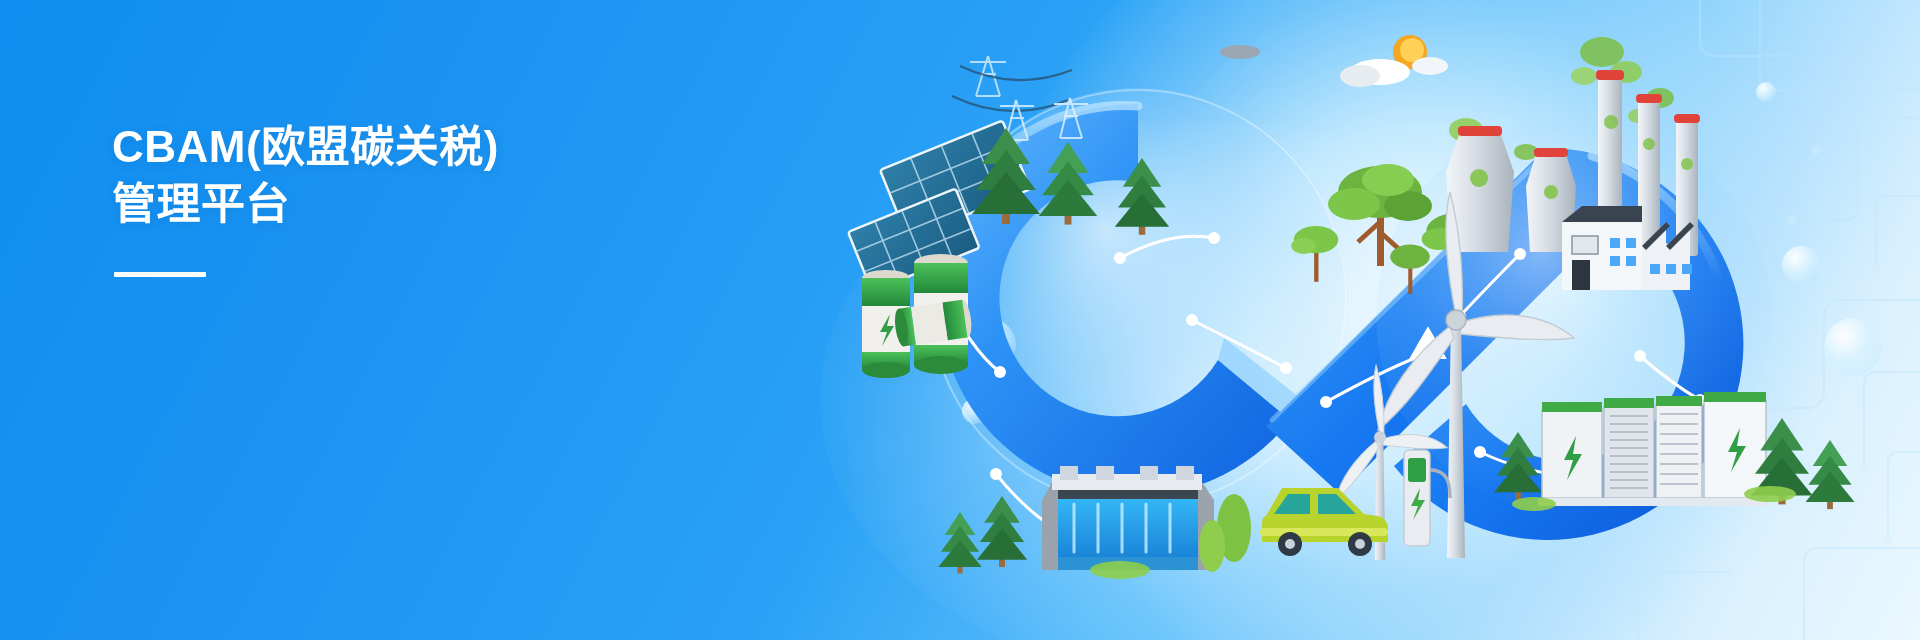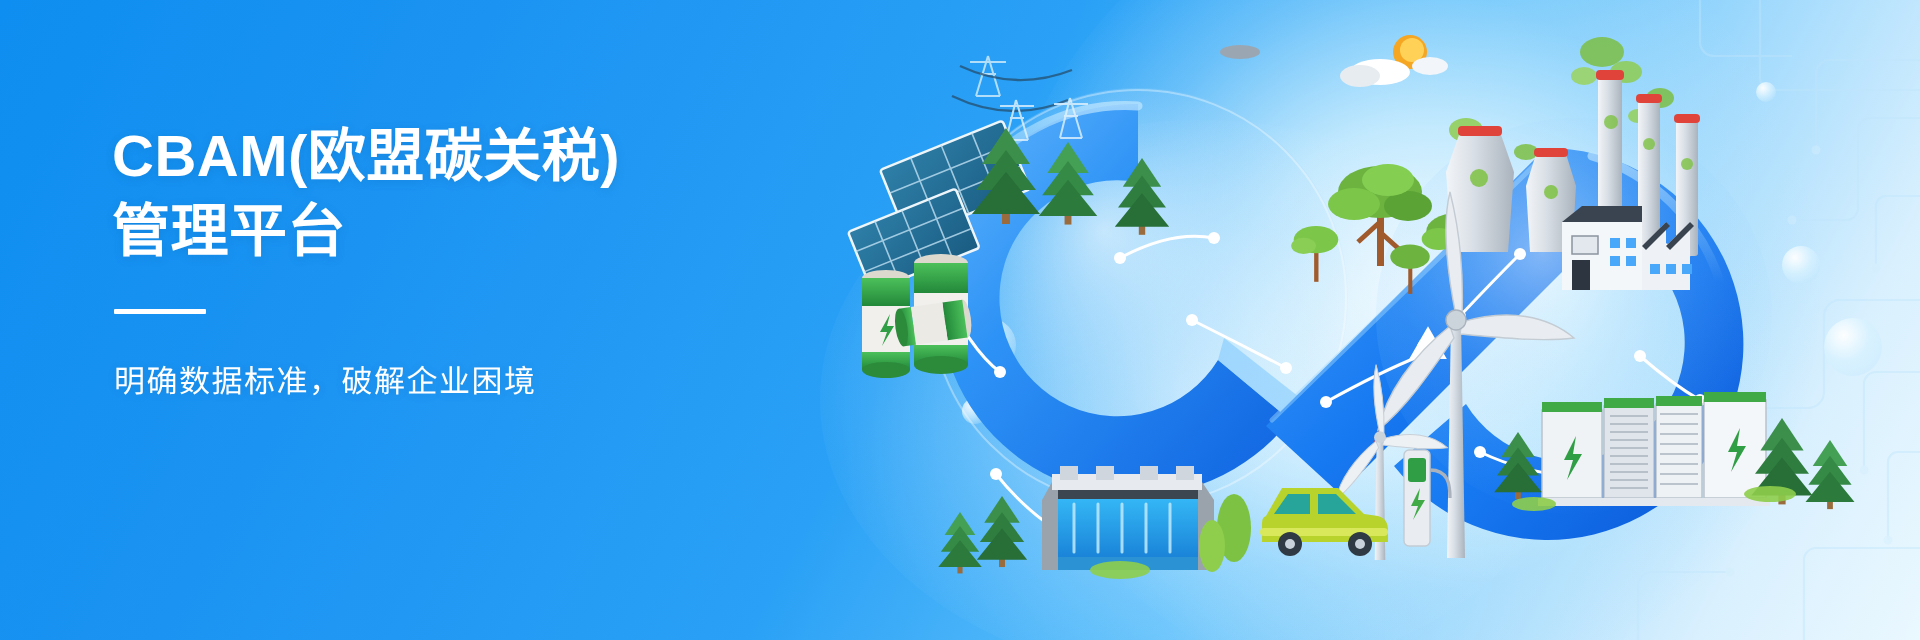--- a/index.html
+++ b/index.html
@@ -57,21 +57,21 @@
   
   .text-block {
     position: absolute;
     left: 112px;
     top: 118px;
     width: 700px;
     z-index: 6;
   }
   .headline {
     color: #ffffff;
-    font-size: 58px;
+    font-size: 44px;
     font-weight: 700;
     line-height: 1.30;
     letter-spacing: .5px;
     margin: 0;
     text-shadow: 0 2px 10px rgba(10,90,160,.20);
     white-space: pre-line;
   }
   .divider {
     width: 92px;
     height: 5px;
@@ -134,21 +134,20 @@
   <div class="bubble" style="left:962px;top:318px;width:54px;height:54px;"></div>
   <div class="bubble" style="left:962px;top:398px;width:26px;height:26px;"></div>
   <div class="bubble" style="left:1782px;top:246px;width:38px;height:38px;"></div>
   <div class="bubble" style="left:1824px;top:318px;width:58px;height:58px;"></div>
   <div class="bubble" style="left:1756px;top:82px;width:20px;height:20px;"></div>
 
   <div class="text-block">
     <h1 class="headline">CBAM(欧盟碳关税)
 管理平台</h1>
     <div class="divider"></div>
-    <p class="subhead">明确数据标准，破解企业困境</p>
   </div>
 
   <div class="art">
     <svg viewBox="0 0 1100 640" fill="none" xmlns="http://www.w3.org/2000/svg">
       <defs>
         <linearGradient id="loopA" x1="0" y1="0" x2="1" y2="1">
           <stop offset="0%" stop-color="#63b7fb"></stop>
           <stop offset="38%" stop-color="#2d92f6"></stop>
           <stop offset="100%" stop-color="#0f63e0"></stop>
         </linearGradient>

